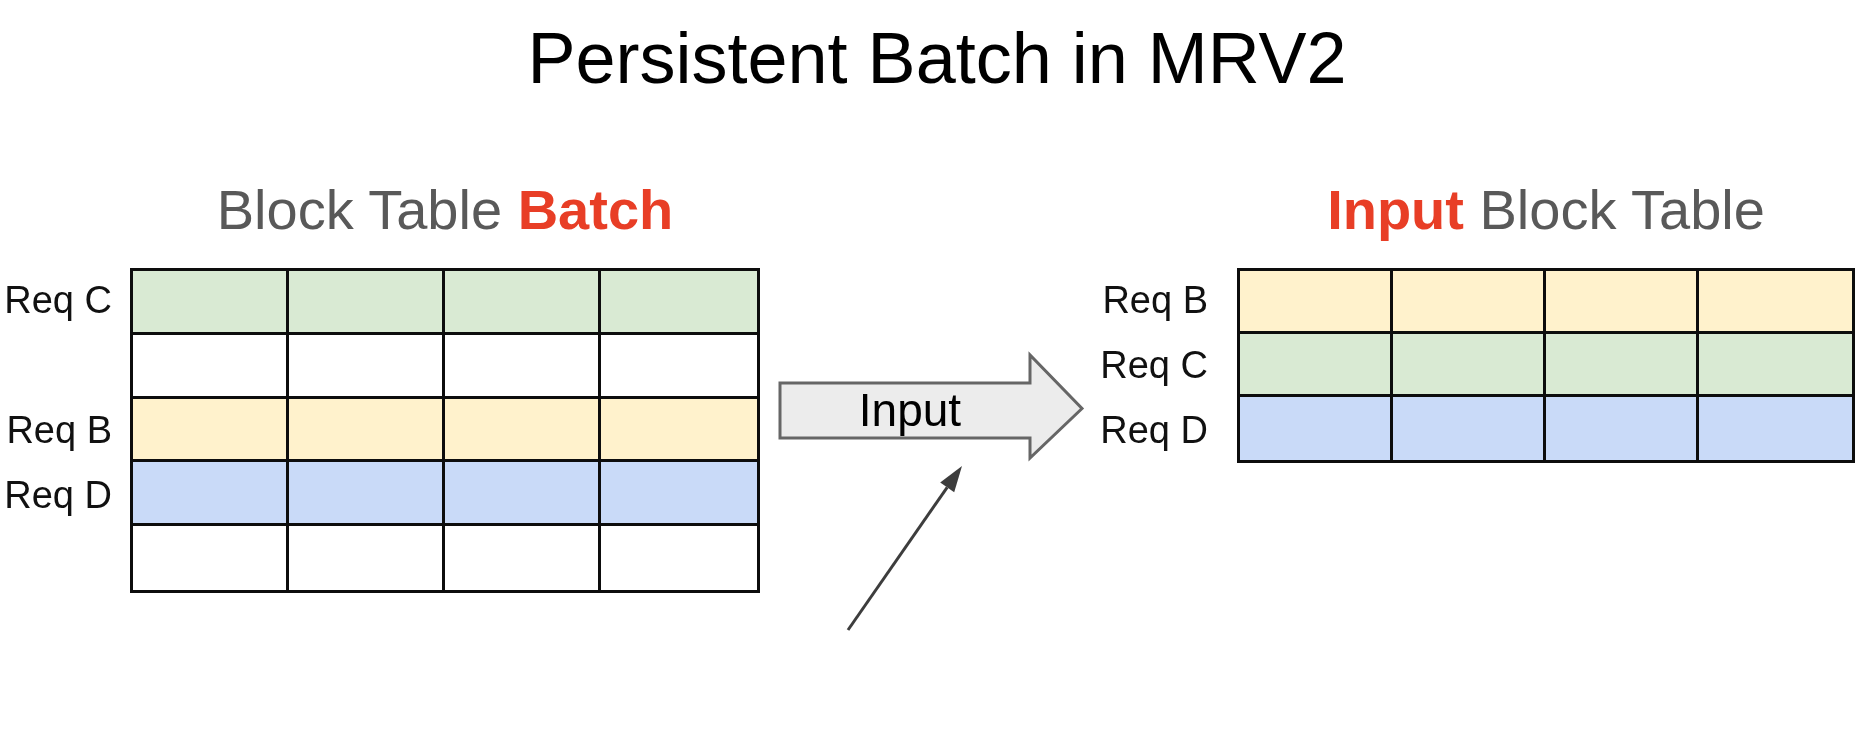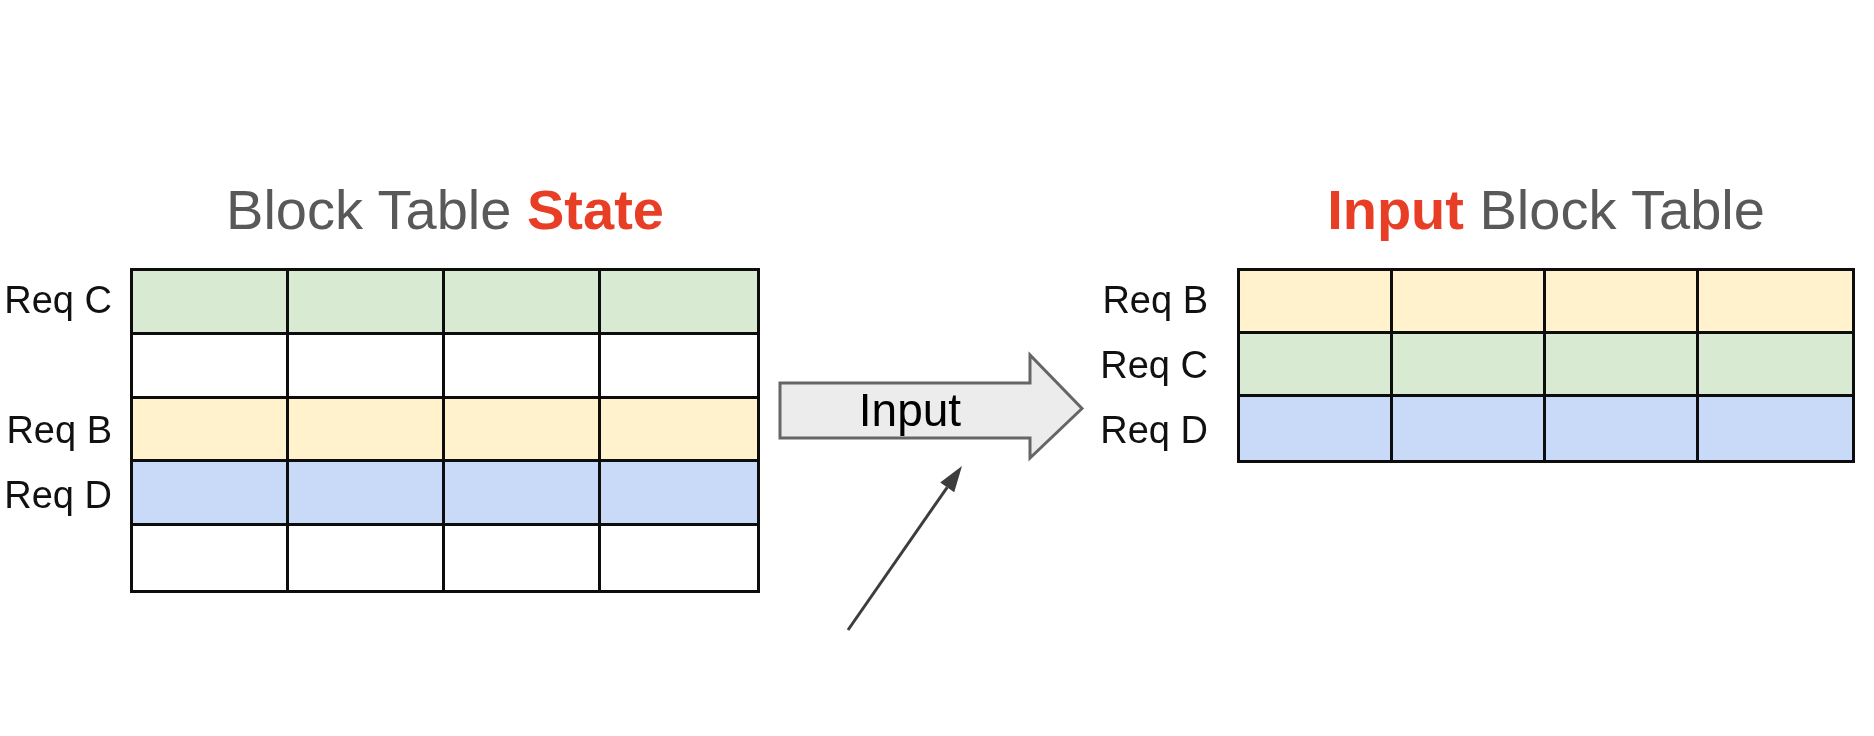--- a/index.html
+++ b/index.html
@@ -67,23 +67,24 @@
     position:absolute;left:548px;top:652px;width:600px;
     text-align:center;font-size:46px;line-height:58px;
     color:var(--heading-gray);white-space:nowrap;
   }
 </style>
 </head>
 <body>
 
 <div class="canvas">
 
+  <div class="diagram-title">Persistent Batch in MRV2</div>
 
   <div class="subtitle subtitle-state">
-    <span>Block Table</span><span> </span><span class="accent">State</span>
+    <span>Block Table</span><span> </span><span class="accent">Batch</span>
   </div>
 
   <div class="subtitle subtitle-input">
     <span class="accent">Input</span><span> </span><span>Block Table</span>
   </div>
 
   <div class="labels" id="state-labels">
       <div class="row-label" style="top: 0px; line-height: 65px;">Req C</div>
       <div class="row-label" style="top: 130px; line-height: 65px;">Req B</div>
       <div class="row-label" style="top: 195px; line-height: 65px;">Req D</div>

